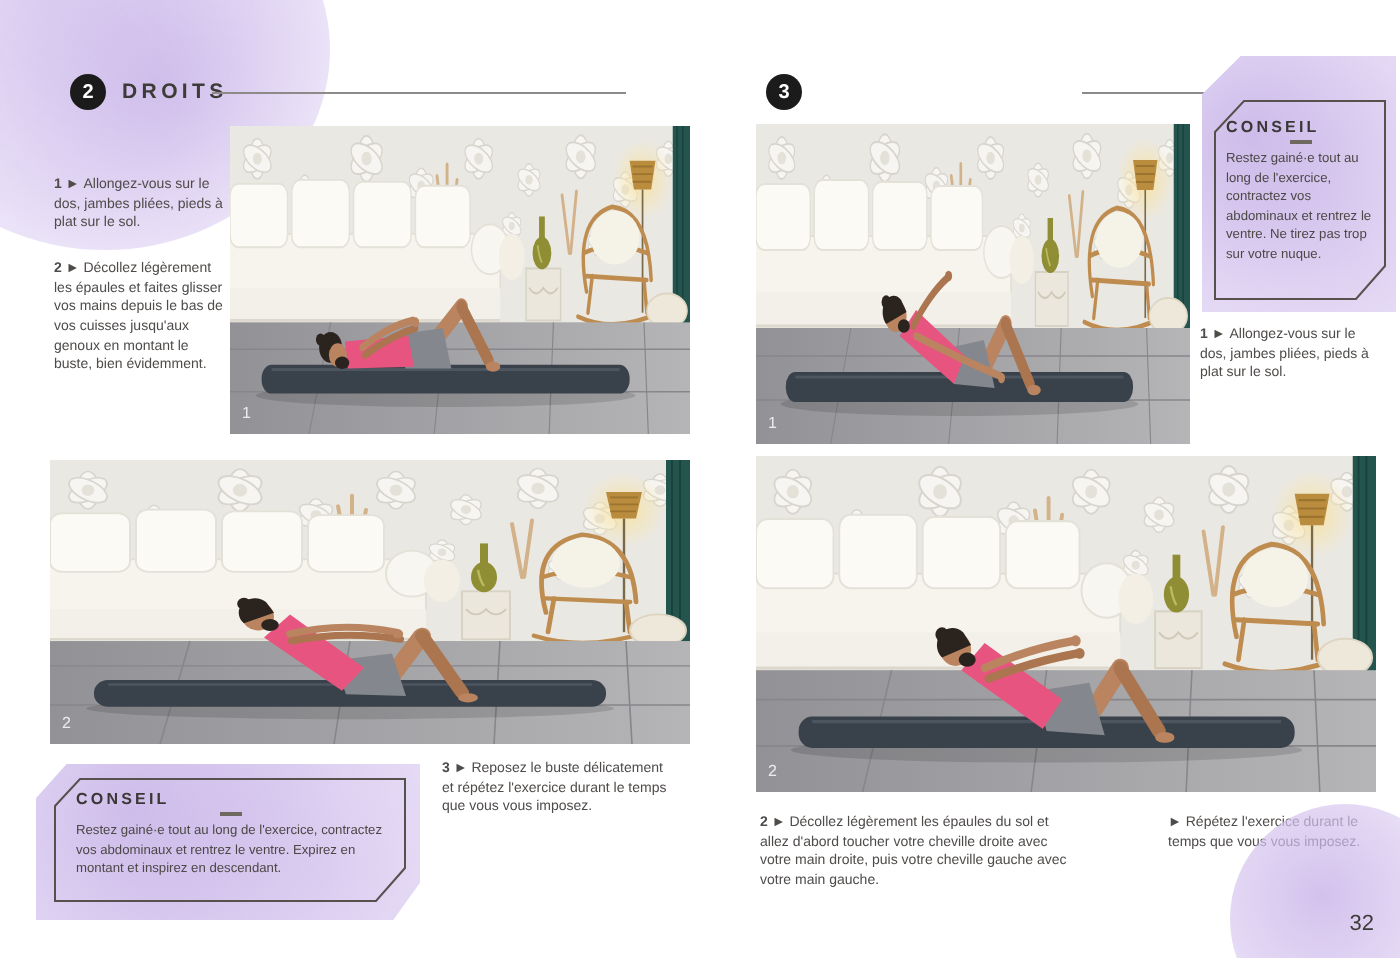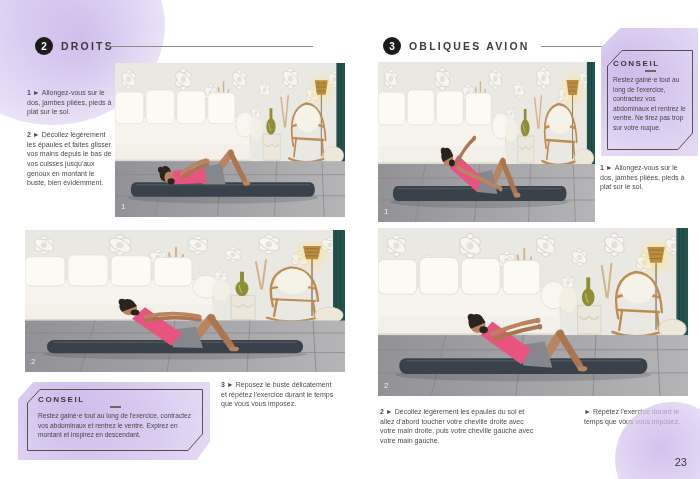--- a/index.html
+++ b/index.html
@@ -213,21 +213,20 @@
         <div class="conseil-title">CONSEIL</div>
         <div class="dash"></div>
         <div class="conseil-text">Restez gainé·e tout au long de l'exercice, contractez vos abdominaux et rentrez le ventre. Expirez en montant et inspirez en descendant.</div>
       </div>
     </div>
   </div>
 
   <div>
     <div class="header" style="left:383px;top:37px;">
       <div class="badge">3</div>
-      <div class="title">OBLIQUES AVION</div>
     </div>
     <div class="rule" style="left:541px;top:46px;width:62px;"></div>
 
     <div class="conseil" style="left:601px;top:28px;width:97px;height:128px;">
       <div class="wash" style="clip-path:polygon(20% 0, 100% 0, 100% 100%, 0 100%, 0 15%);"></div>
       <svg class="frame" width="86" height="100" style="left:6px;top:22px;">
         <polygon points="15,0.5 85.5,0.5 85.5,83 71,99.5 0.5,99.5 0.5,16" fill="none" stroke="#57514d" stroke-width="1"></polygon>
       </svg>
       <div class="conseil-inner" style="left:12px;top:31px;width:74px;">
         <div class="conseil-title">CONSEIL</div>
@@ -288,16 +287,16 @@
     <div class="step" style="left:380px;top:407px;width:158px;">
       <span class="mk">2 ► </span>
       <span>Décollez légèrement les épaules du sol et allez d'abord toucher votre cheville droite avec votre main droite, puis votre cheville gauche avec votre main gauche.</span>
     </div>
     <div class="step" style="left:584px;top:407px;width:110px;">
       <span class="mk">► </span>
       <span>Répétez l'exercice durant le temps que vous vous imposez.</span>
     </div>
 
     <div class="blob-br"></div>
-    <div class="page-number">23</div>
+    <div class="page-number">32</div>
   </div>
 
 </div>
 
 </body></html>

